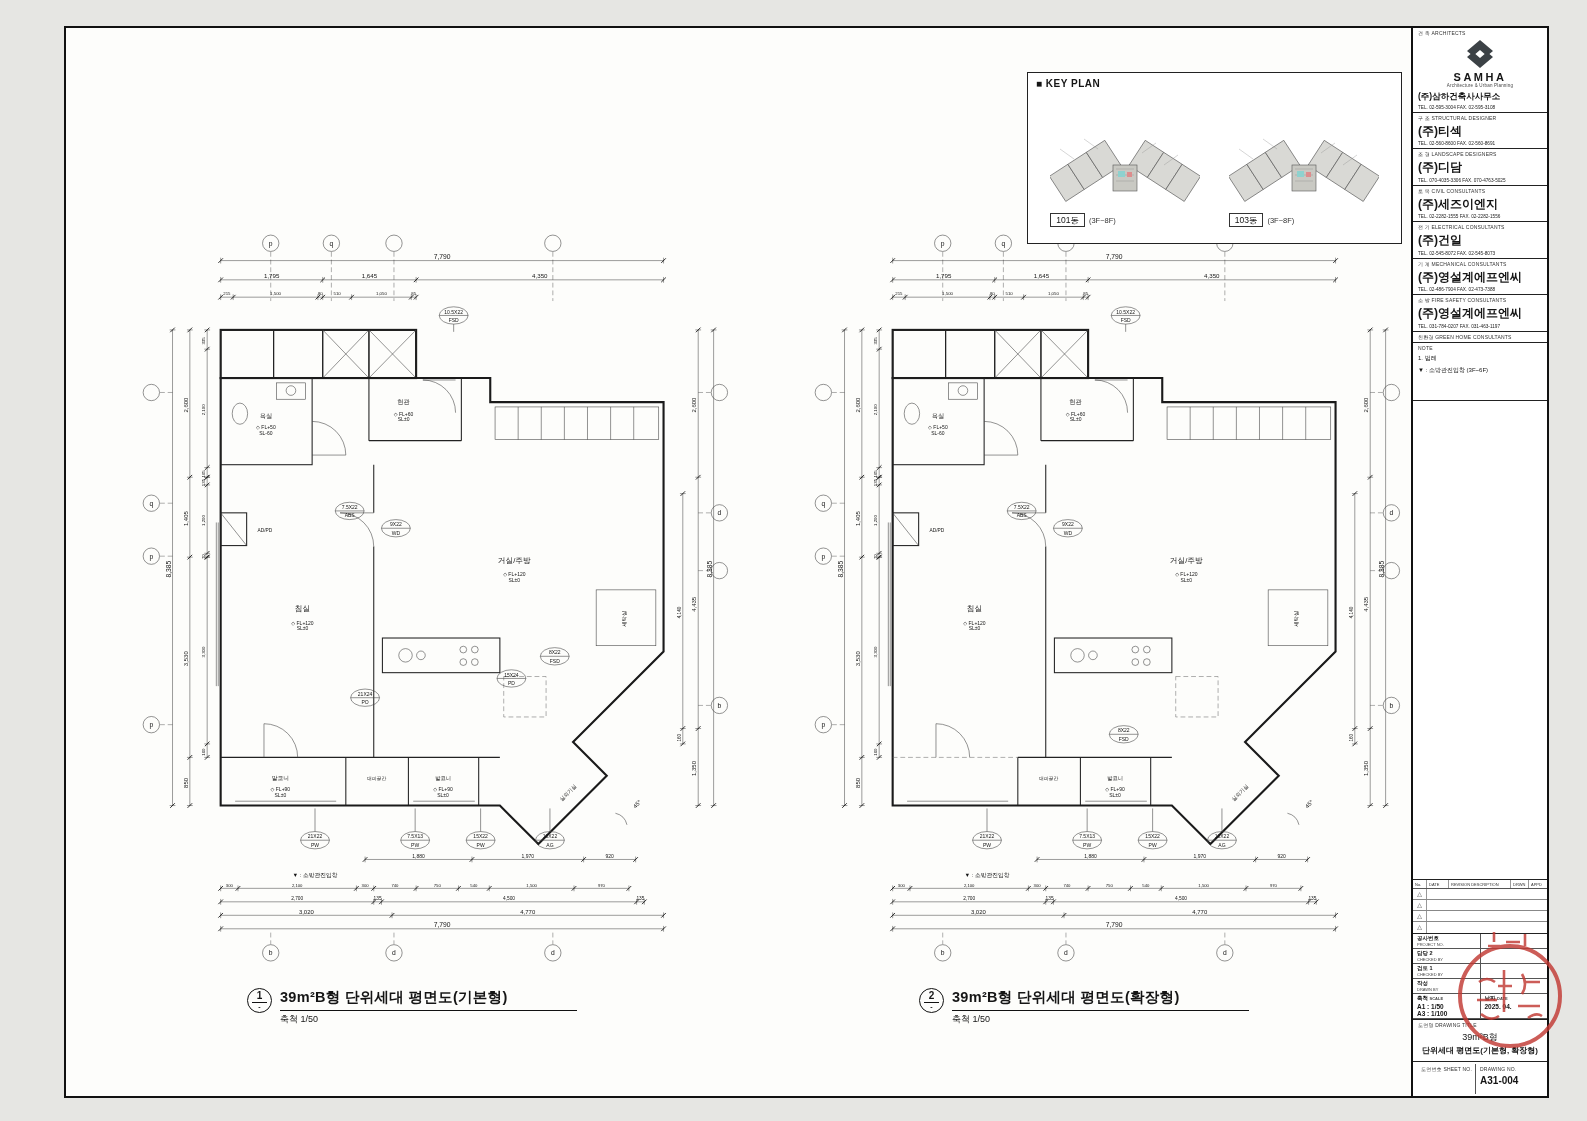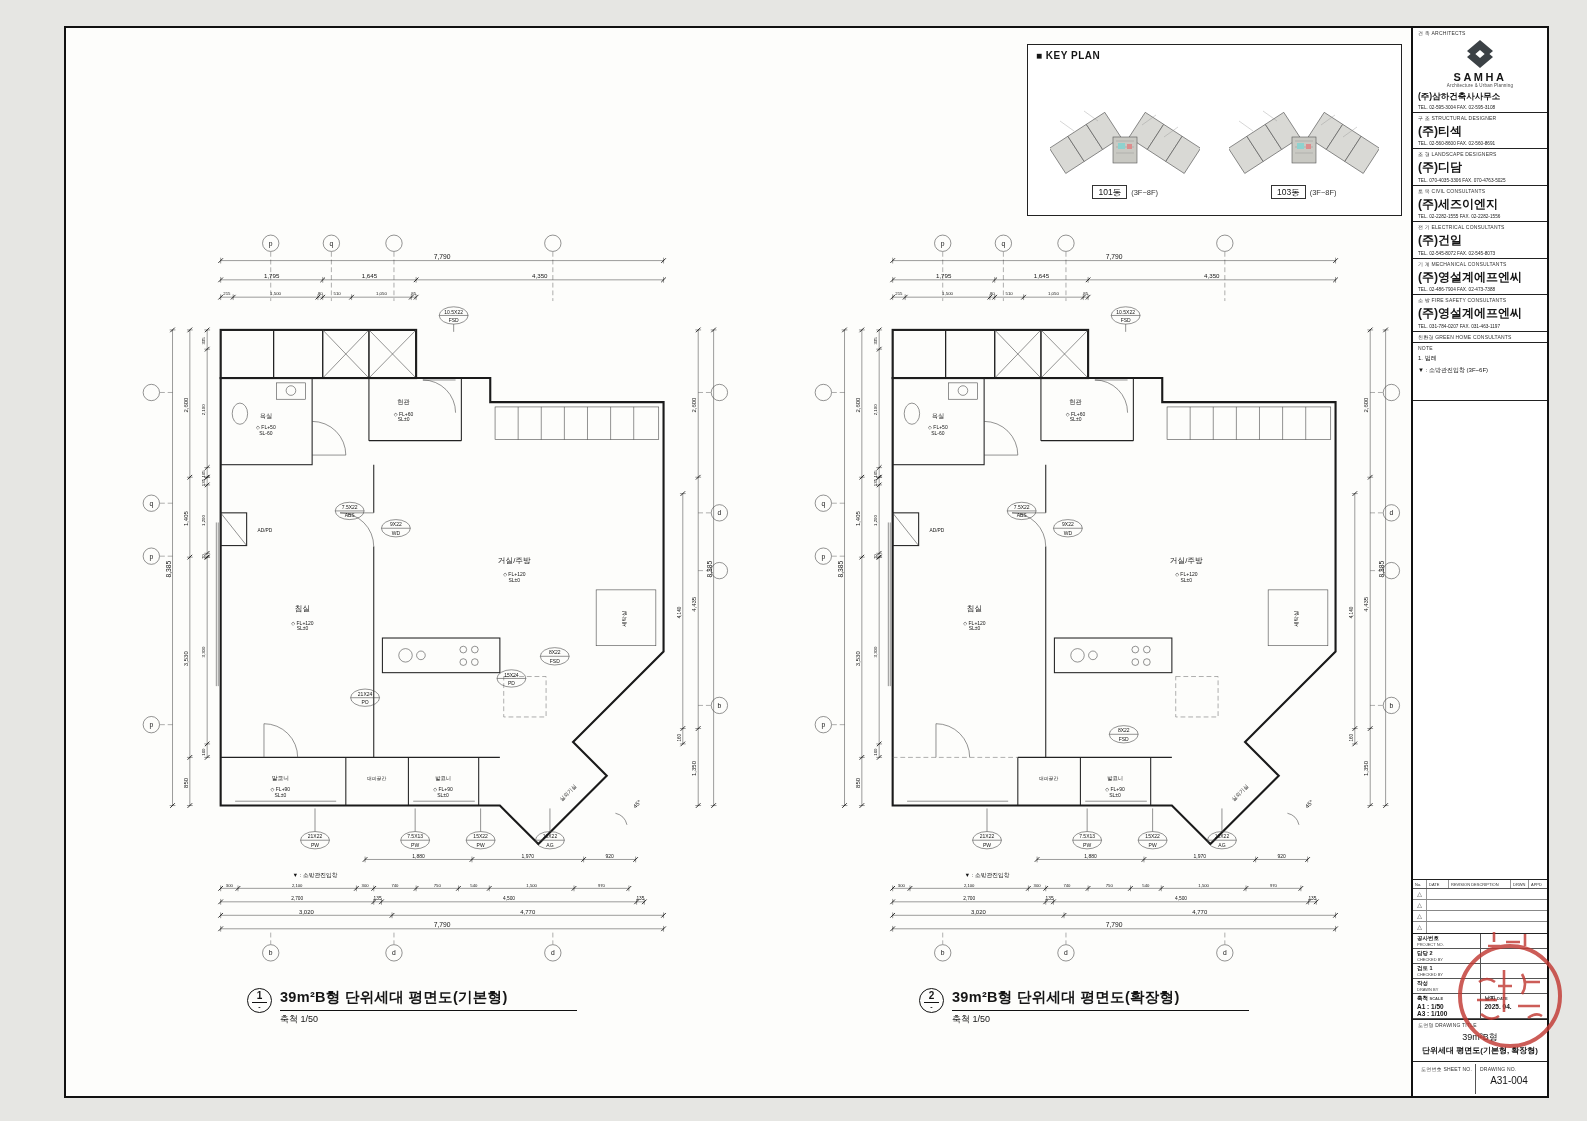--- a/index.html
+++ b/index.html
@@ -1,24 +1,24 @@
 <!DOCTYPE html>
 <html><head>
 <meta charset="utf-8">
 <style>
   *{margin:0;padding:0;box-sizing:border-box}
   html,body{width:1587px;height:1121px}
   body{background:#e6e6e3;font-family:"Liberation Sans",sans-serif;position:relative;overflow:hidden;color:#151515}
   .sheet{position:absolute;left:64px;top:26px;width:1485px;height:1072px;background:#fdfdfb;border:2.5px solid #111}
 
   
-  .keyplan{position:absolute;left:961px;top:16px;width:375px;height:172px;border:1.2px solid #222;background:#fff;z-index:5;padding:5px 8px}
+  .keyplan{position:absolute;left:961px;top:44px;width:375px;height:172px;border:1.2px solid #222;background:#fff;z-index:5;padding:5px 8px}
   .kp-title{font-size:10px;font-weight:bold;letter-spacing:.5px}
   .kp-body{display:flex;justify-content:space-around;align-items:flex-end;height:138px}
-  .kp-building{display:flex;flex-direction:column;align-items:center}
+  .kp-building{display:flex;flex-direction:column;align-items:flex-start}
   .kp-label{display:flex;align-items:center;gap:4px;margin-top:4px}
   .kp-tag{border:1px solid #333;padding:0 5px;font-size:8.5px;line-height:12px}
   .kp-floors{font-size:7.5px;color:#333}
 
   
   .plan-wrap{position:absolute;width:660px;height:751px}
   .plan-caption{position:absolute;width:330px;display:flex;gap:8px;align-items:flex-start}
   .cap-num{flex:0 0 auto;width:25px;height:25px;border:1.3px solid #111;border-radius:50%;display:flex;flex-direction:column;align-items:center;justify-content:center;font-size:10px;font-weight:bold;line-height:1}
   .cap-num .cap-sub{font-size:7px;border-top:1px solid #111;width:15px;text-align:center;margin-top:1px}
   .cap-text{flex:1}
@@ -59,21 +59,21 @@
   .f-cell:last-child{border-right:none}
   .f-ko{font-size:5.5px;font-weight:bold}
   .f-en{font-size:4px;color:#444}
   .f-val{font-size:6.5px;font-weight:bold;margin-top:1px}
   .tb-dt{text-align:center;padding-bottom:5px}
   .dt-line1{font-size:9px;font-weight:normal;margin-top:3px}
   .dt-line2{font-size:8px;font-weight:bold;margin-top:1px}
   .tb-sheetno{display:flex;min-height:34px;border-bottom:none}
   .sn-l{flex:0 0 44px;border-right:.5px solid #555;padding:2px 3px}
   .sn-r{flex:1;padding:2px 4px}
-  .sn-num{font-size:10px;font-weight:normal;margin-top:3px;text-align:center}
+  .sn-num{font-size:10px;font-weight:bold;margin-top:3px;}
 
   .stamp{position:absolute;left:1381px;top:892px;z-index:8;pointer-events:none}
 </style>
 </head>
 <body>
 
 <div class="sheet">
 
   <div class="keyplan">
     <div class="kp-title">■ KEY PLAN</div>

